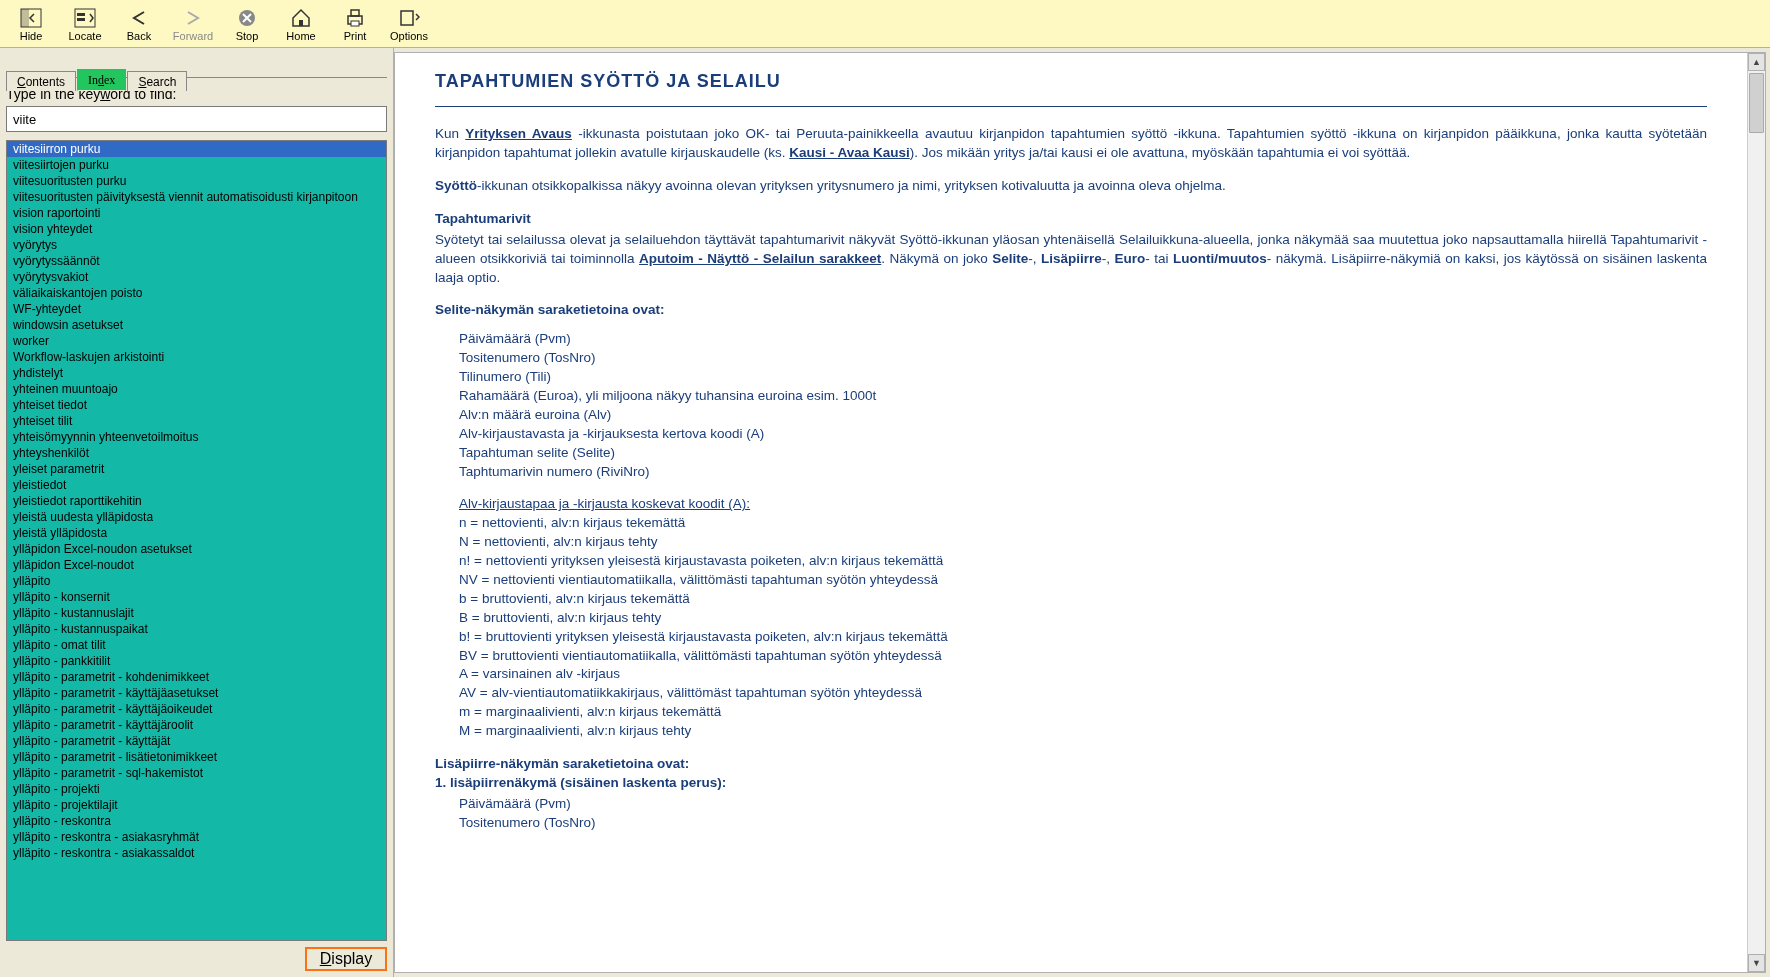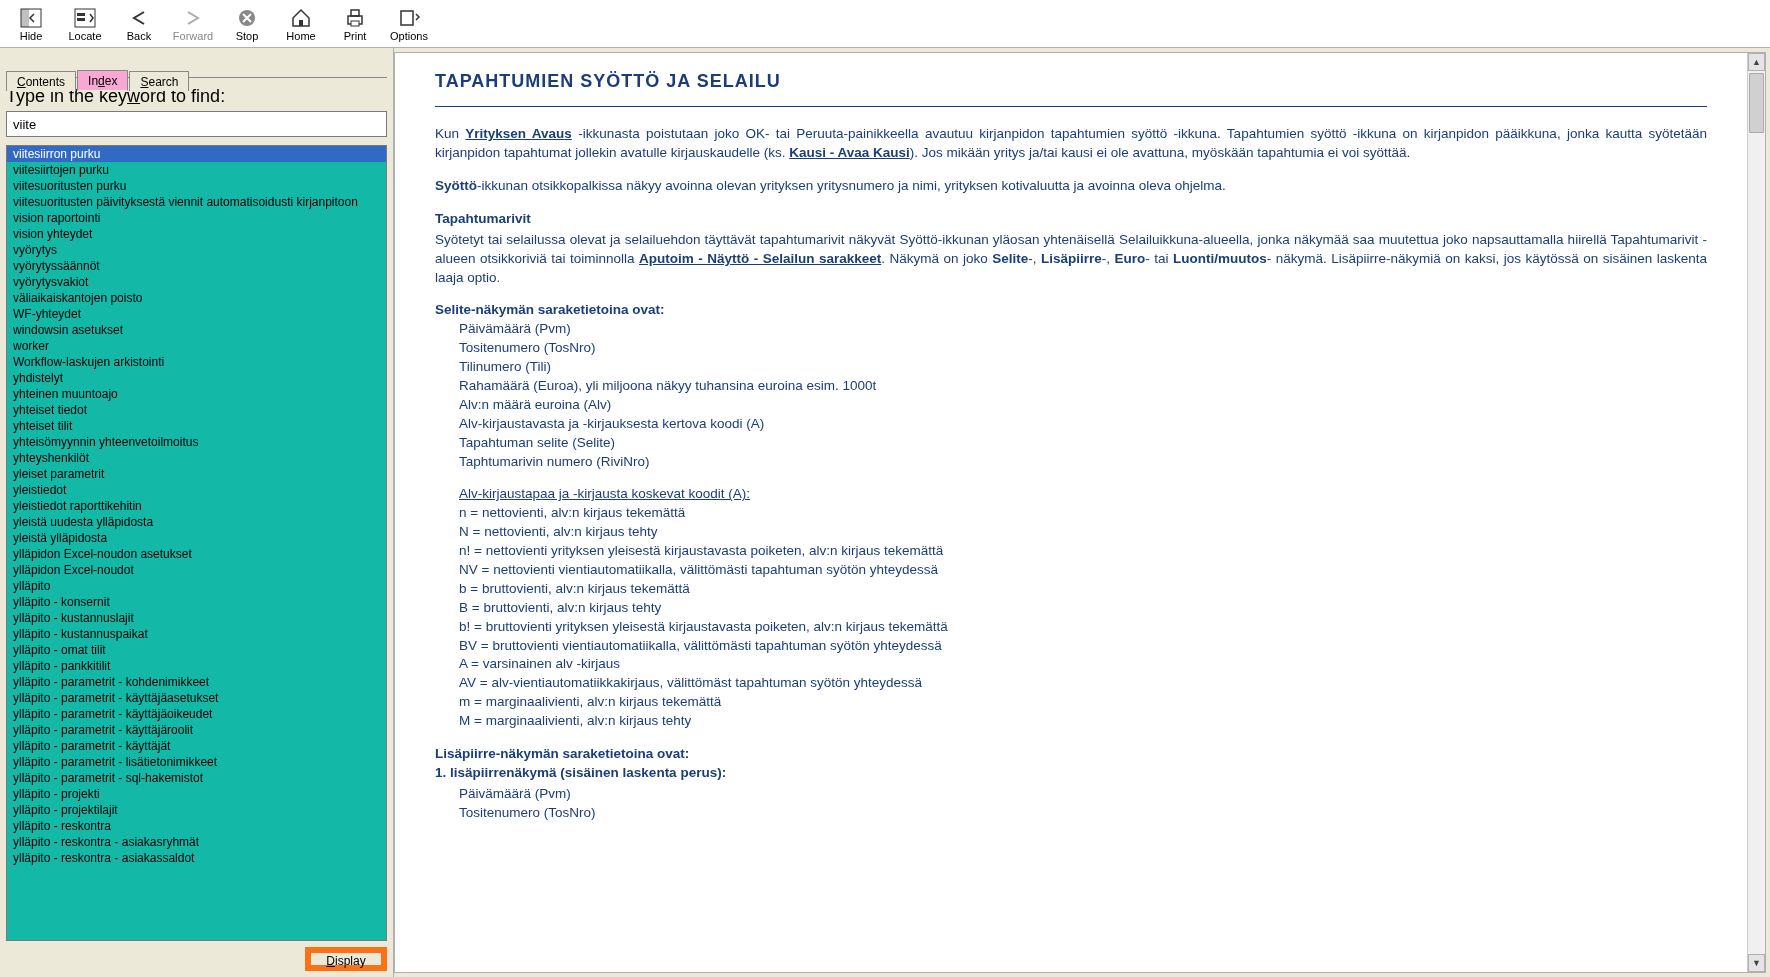--- a/index.html
+++ b/index.html
@@ -7,21 +7,21 @@
     margin: 0; padding: 0;
     width: 1770px; height: 977px;
     font-family: Tahoma, Arial, sans-serif;
     font-size: 12px;
     background: #ece9d8;
     overflow: hidden;
   }
   
   .toolbar {
     display: flex;
-    background: #ffffff;
+    background: #fef9c3;
     border-bottom: 1px solid #b0b0b0;
     padding: 2px 4px;
     height: 48px;
   }
   .tool-btn {
     display: flex;
     flex-direction: column;
     align-items: center;
     justify-content: center;
     width: 54px;
@@ -66,28 +66,29 @@
     font-size: 12px;
     border: 1px solid #888;
     border-bottom: none;
     background: #ece9d8;
     margin-right: 1px;
     cursor: pointer;
     position: relative;
     top: 14px;
   }
   .tab.active {
-    background: #f9a8d4;
+    background: #22c55e;
     border-bottom: 1px solid #ece9d8;
     font-weight: normal;
+    font-family: Liberation Serif, serif;
   }
   .tab .underline { text-decoration: underline; }
   .prompt {
     margin: 8px 0 4px 0;
-    font-size: 18px;
+    font-size: 14px;
   }
   .search-row {
     display: flex;
     margin-bottom: 8px;
   }
   .search-input {
     flex: 1;
     height: 26px;
     padding: 2px 6px;
     font-size: 13px;
@@ -114,22 +115,22 @@
   }
   .display-row {
     display: flex;
     justify-content: flex-end;
     padding-top: 6px;
   }
   .display-btn {
     width: 82px;
     height: 24px;
     background: #ece9d8;
-    border: 6px solid #f97316;
-    font-size: 12px;
+    border: 2px solid #f97316;
+    font-size: 16px;
     cursor: pointer;
     font-family: Tahoma, Arial, sans-serif;
   }
   
   .content-wrap {
     flex: 1;
     position: relative;
     background: #fff;
     border: 1px solid #b0b0b0;
     margin: 4px 4px 4px 0;
@@ -360,21 +361,21 @@
         <b>Syöttö</b><span>-ikkunan otsikkopalkissa näkyy avoinna olevan yrityksen yritysnumero ja nimi, yrityksen kotivaluutta ja avoinna oleva ohjelma.</span>
       </p>
 
       <p style="margin-bottom:2px;">
         <span class="section-title">Tapahtumarivit</span>
       </p>
       <p>
         <span>Syötetyt tai selailussa olevat ja selailuehdon täyttävät tapahtumarivit näkyvät Syöttö-ikkunan yläosan yhtenäisellä Selailuikkuna-alueella, jonka näkymää saa muutettua joko napsauttamalla hiirellä Tapahtumarivit -alueen otsikkoriviä tai toiminnolla </span><a class="u">Aputoim - Näyttö - Selailun sarakkeet</a><span>. Näkymä on joko </span><b>Selite</b><span>-, </span><b>Lisäpiirre</b><span>-, </span><b>Euro</b><span>- tai </span><b>Luonti/muutos</b><span>- näkymä. Lisäpiirre-näkymiä on kaksi, jos käytössä on sisäinen laskenta laaja optio.</span>
       </p>
 
-      <p class="section-title" style="margin-bottom:0;">Selite-näkymän saraketietoina ovat:</p>
+      <p class="section-title" style="margin-bottom:10px;">Selite-näkymän saraketietoina ovat:</p>
       <div class="indent" id="selite-cols" style="margin-bottom:14px;">
           <span class="line">Päivämäärä (Pvm)</span>
           <span class="line">Tositenumero (TosNro)</span>
           <span class="line">Tilinumero (Tili)</span>
           <span class="line">Rahamäärä (Euroa), yli miljoona näkyy tuhansina euroina esim. 1000t</span>
           <span class="line">Alv:n määrä euroina (Alv)</span>
           <span class="line">Alv-kirjaustavasta ja -kirjauksesta kertova koodi (A)</span>
           <span class="line">Tapahtuman selite (Selite)</span>
           <span class="line">Taphtumarivin numero (RiviNro)</span>
         </div>

